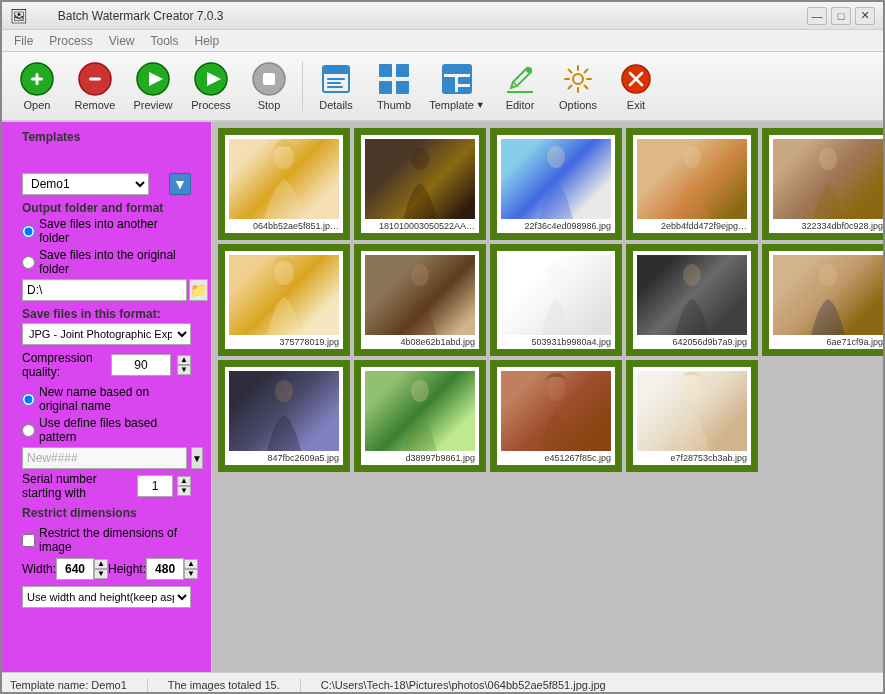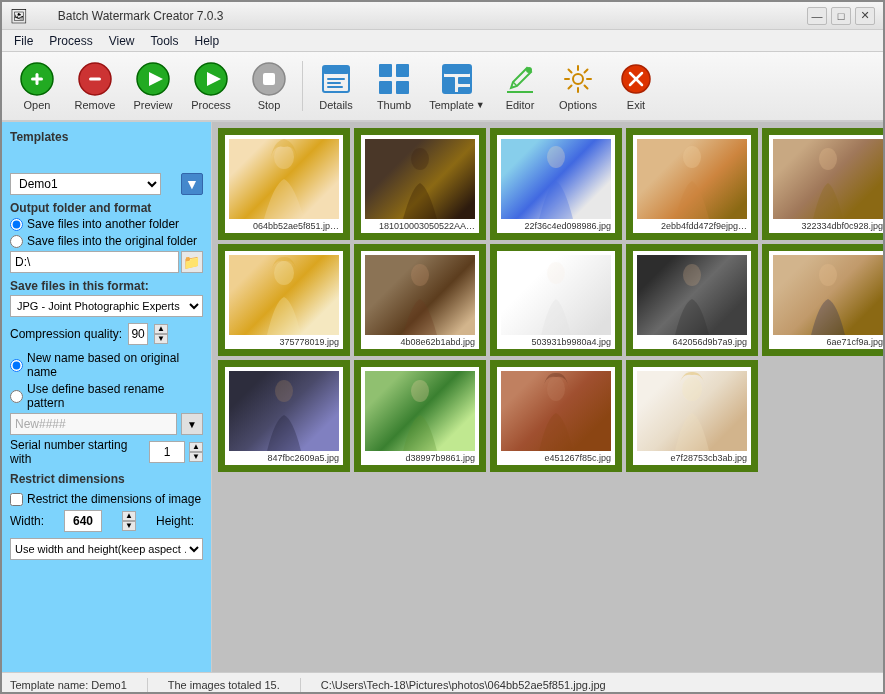--- a/index.html
+++ b/index.html
@@ -37,21 +37,21 @@
       height: 22px;
       display: flex;
       align-items: center;
       padding: 0 4px;
       border-bottom: 1px solid #ccc;
     }
     .menu-item {
       padding: 2px 8px;
       cursor: pointer;
       font-size: 12px;
-      color: #0f172a;
+      color: #737373;
       border-radius: 2px;
     }
 
     
     #toolbar {
       background: linear-gradient(to bottom, #f8f8f8, #e8e8e8);
       height: 70px;
       display: flex;
       align-items: center;
       padding: 4px 8px;
@@ -84,22 +84,22 @@
     #main {
       display: flex;
       height: calc(694px - 28px - 22px - 70px - 24px);
       background: #f0f0f0;
     }
 
     
     #left-panel {
       width: 210px;
       min-width: 210px;
-      background: #7dd3fc;
-      padding: 8px 8px;
+      background: #d946ef;
+      padding: 8px 20px;
       border-right: 1px solid #ccc;
       display: flex;
       flex-direction: column;
       gap: 6px;
     }
     .section-label {
       font-weight: bold;
       font-size: 12px;
       color: #333;
       margin-bottom: 2px;
@@ -163,21 +163,21 @@
       cursor: pointer;
     }
 
     .compression-row {
       display: flex;
       align-items: center;
       gap: 6px;
       font-size: 12px;
     }
     .compression-input {
-      width: 20px; height: 22px;
+      width: 60px; height: 22px;
       border: 1px solid #aaa;
       font-size: 12px;
       text-align: center;
       background: white;
     }
     .spin-wrap {
       display: flex; flex-direction: column;
     }
     .spin-btn {
       width: 14px; height: 10px;
@@ -214,21 +214,21 @@
     }
     .serial-input {
       width: 36px; height: 22px;
       border: 1px solid #aaa;
       font-size: 12px;
       text-align: center;
     }
 
     .restrict-section { display: flex; flex-direction: column; gap: 4px; }
     .restrict-check { display: flex; align-items: center; gap: 4px; font-size: 12px; }
-    .dim-row { display: flex; align-items: center; gap: 20px; font-size: 12px; }
+    .dim-row { display: flex; align-items: center; gap: 0; font-size: 12px; }
     .dim-input { width: 38px; height: 22px; border: 1px solid #aaa; font-size: 12px; text-align: center; font-weight: bold; }
     .dim-select {
       width: 100%; height: 22px;
       border: 1px solid #aaa; font-size: 11px; background: white; cursor: pointer; margin-top: 2px;
     }
 
     
     #right-panel {
       flex: 1;
       background: #c0c0c0;
@@ -507,21 +507,21 @@
       </div>
     </div>
 
     <div class="rename-option">
       <label class="radio-row">
         <input type="radio" name="rename" checked="" style="">
         <span>New name based on original name</span>
       </label>
       <label class="radio-row">
         <input type="radio" name="rename" style="">
-        <span>Use define based rename pattern</span>
+        <span>Use define files based pattern</span>
       </label>
       <div class="input-row">
         <input type="text" class="rename-input" value="New####" style="color: rgb(170, 170, 170);">
         <div class="rename-dropdown">▼</div>
       </div>
       <div class="serial-row">
         <span>Serial number starting with</span>
         <input type="text" class="serial-input" value="1" style="">
         <div class="spin-wrap">
           <div class="spin-btn">▲</div>

